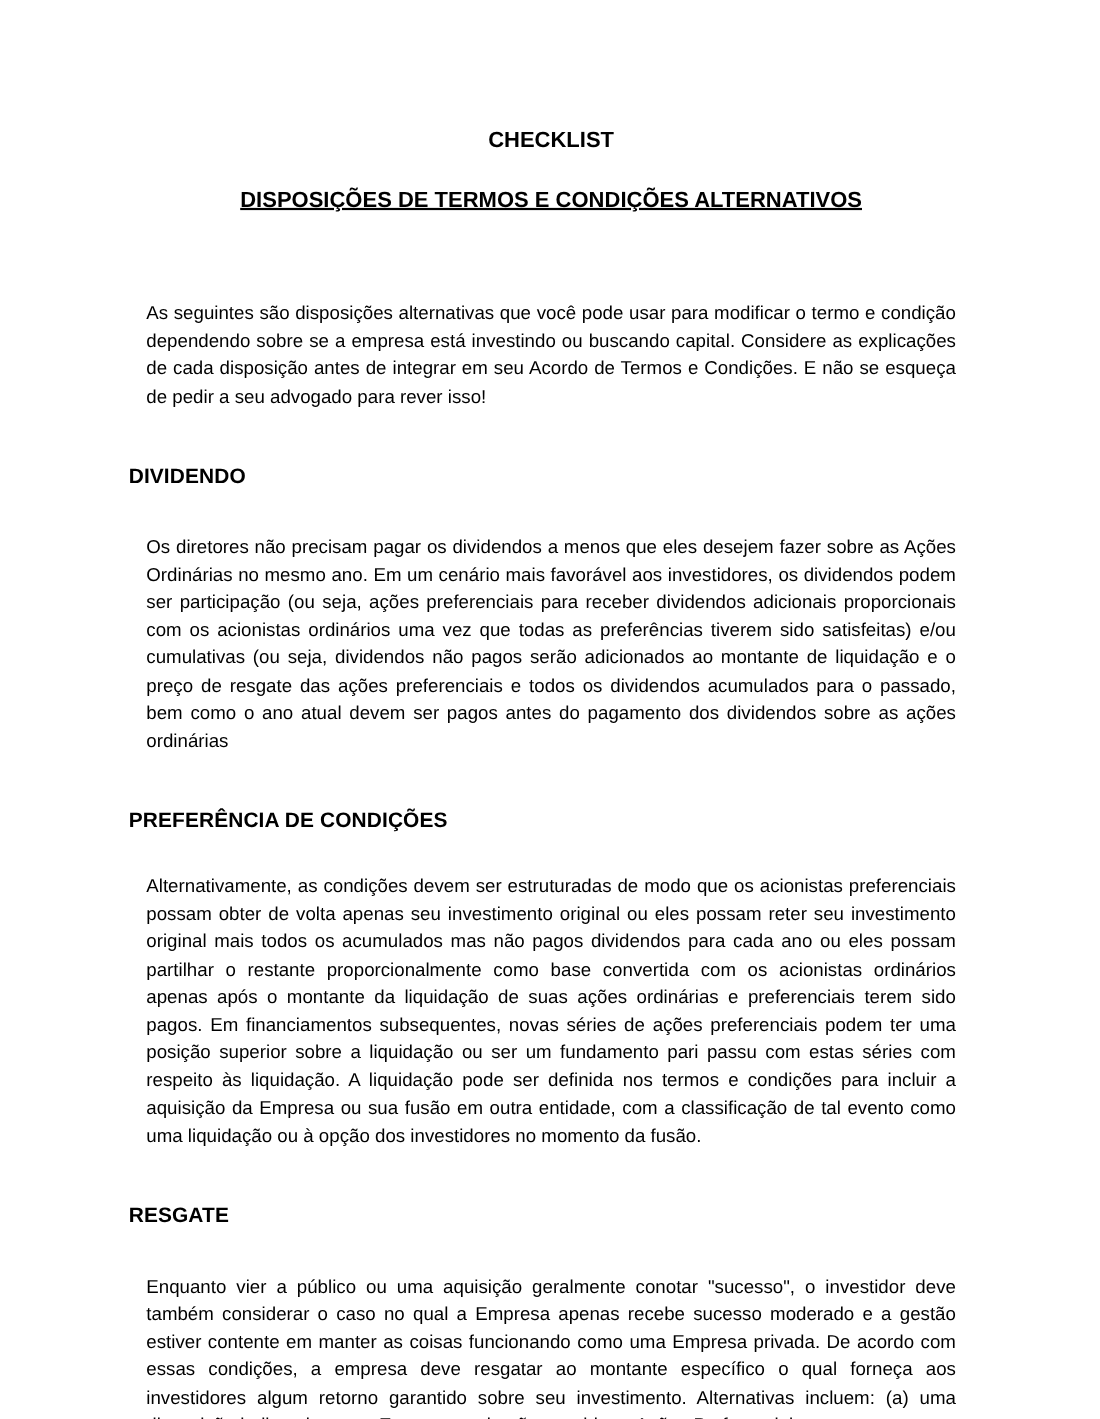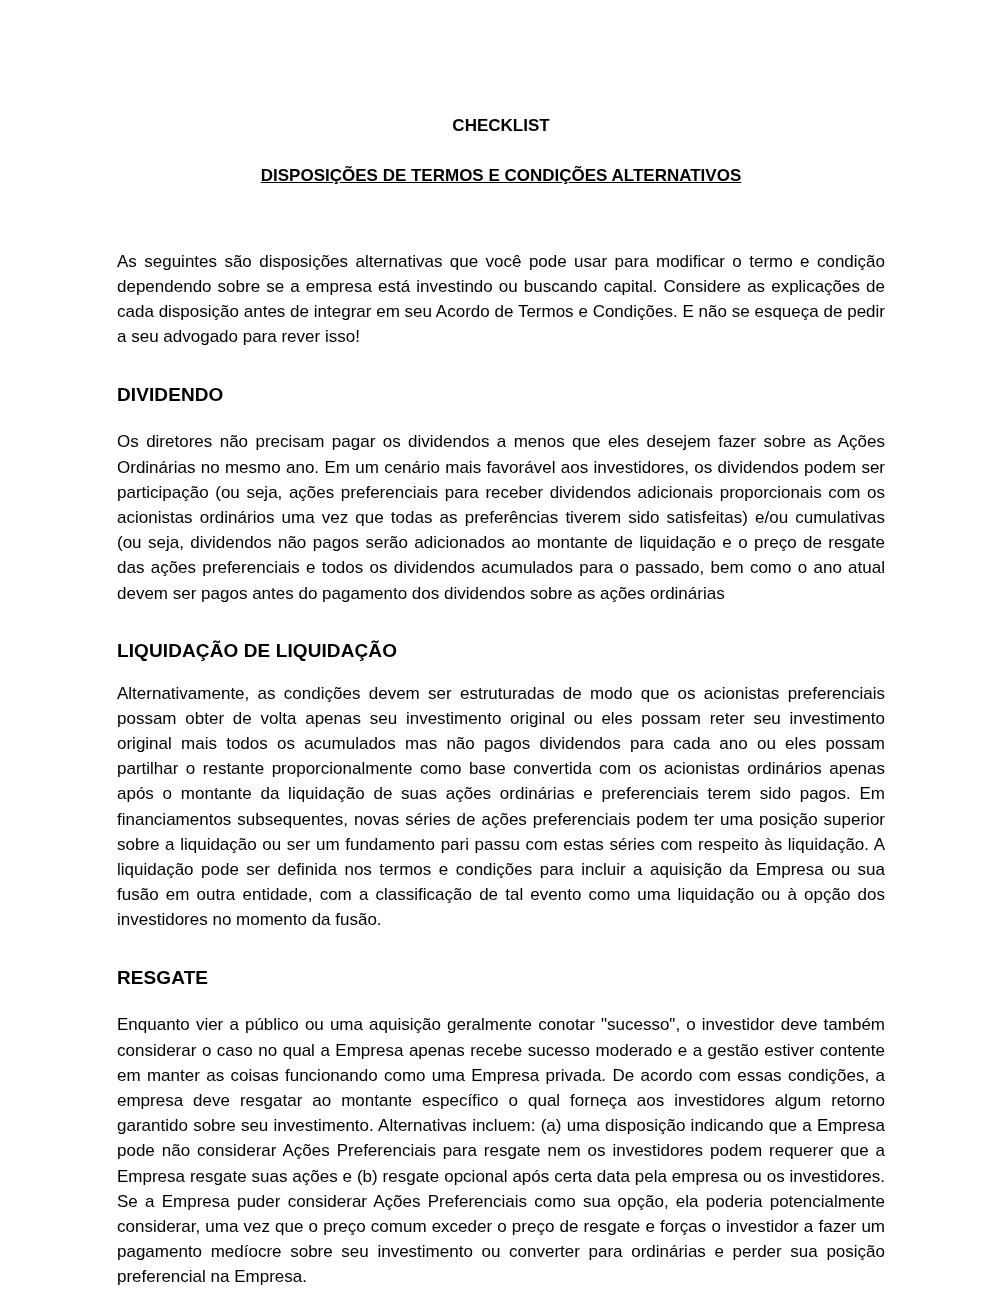--- a/index.html
+++ b/index.html
@@ -30,21 +30,21 @@
     position: absolute;
     left: 117px;
     top: 0;
     width: 768px;
   }
 
   
   .doc-title {
     text-align: center;
     font-weight: bold;
-    font-size: 17px;
+    font-size: 20px;
     line-height: 1.2;
     margin: 0;
     padding: 0;
   }
   .title-1 { margin-top: 116px; }
   .title-2 { margin-top: 30px; text-decoration: underline; }
 
   
   .section-heading {
     font-weight: bold;
@@ -54,21 +54,21 @@
     text-align: left;
     letter-spacing: 0.1px;
   }
 
   
   .para {
     font-size: 17px;
     line-height: 25.2px;
     text-align: justify;
     text-justify: inter-word;
-    margin: 0;
+    margin: 16px;
     hyphens: none;
   }
 
   
   .gap-intro   { height: 62px; }
   .gap-sec     { height: 34px; }
   .gap-head    { height: 23px; }
   .gap-head-sm { height: 18px; }
 
   .u { }
@@ -86,21 +86,21 @@
     <div class="gap-intro"></div>
 
     <p class="para">As seguintes são disposições alternativas que você pode usar para modificar o termo e condição dependendo sobre se a empresa está investindo ou buscando capital. Considere as explicações de cada disposição antes de integrar em seu Acordo de Termos e Condições. E não se esqueça de pedir a seu advogado para rever isso!</p>
 
     <div class="gap-sec"></div>
     <h3 class="section-heading">DIVIDENDO</h3>
     <div class="gap-head"></div>
     <p class="para">Os diretores não precisam pagar os dividendos a menos que eles desejem fazer sobre as Ações Ordinárias no mesmo ano. Em um cenário mais favorável aos investidores, os dividendos podem ser participação (ou seja, ações preferenciais para receber dividendos adicionais proporcionais com os acionistas ordinários uma vez que todas as preferências tiverem sido satisfeitas) e/ou cumulativas (ou seja, dividendos não pagos serão adicionados ao montante de liquidação e o preço de resgate das ações preferenciais e todos os dividendos acumulados para o passado, bem como o ano atual devem ser pagos antes do pagamento dos dividendos sobre as ações ordinárias</p>
 
     <div class="gap-sec"></div>
-    <h3 class="section-heading">LIQUIDAÇÃO DE LIQUIDAÇÃO</h3>
+    <h3 class="section-heading">PREFERÊNCIA DE CONDIÇÕES</h3>
     <div class="gap-head-sm"></div>
     <p class="para"><span>Alternativamente, as condições devem ser estruturadas de modo que os acionistas preferenciais possam obter de volta apenas seu investimento original ou eles possam reter seu investimento original </span><span class="u">mais</span><span> todos os acumulados mas não pagos dividendos para cada ano ou eles possam partilhar o restante proporcionalmente como base convertida com os acionistas ordinários apenas após o montante da liquidação de suas ações ordinárias e preferenciais terem sido pagos. Em financiamentos subsequentes, novas séries de ações preferenciais podem ter uma posição superior sobre a liquidação ou ser um fundamento </span><span class="u">pari passu</span><span> com estas séries com respeito às liquidação. A liquidação pode ser definida nos termos e condições para incluir a aquisição da Empresa ou sua fusão em outra entidade, com a classificação de tal evento como uma liquidação ou à opção dos investidores no momento da fusão.</span></p>
 
     <div class="gap-sec"></div>
     <h3 class="section-heading">RESGATE</h3>
     <div class="gap-head"></div>
     <p class="para">Enquanto vier a público ou uma aquisição geralmente conotar "sucesso", o investidor deve também considerar o caso no qual a Empresa apenas recebe sucesso moderado e a gestão estiver contente em manter as coisas funcionando como uma Empresa privada. De acordo com essas condições, a empresa deve resgatar ao montante específico o qual forneça aos investidores algum retorno garantido sobre seu investimento. Alternativas incluem: (a) uma disposição indicando que a Empresa pode não considerar Ações Preferenciais para resgate nem os investidores podem requerer que a Empresa resgate suas ações e (b) resgate opcional após certa data pela empresa ou os investidores. Se a Empresa puder considerar Ações Preferenciais como sua opção, ela poderia potencialmente considerar, uma vez que o preço comum exceder o preço de resgate e forças o investidor a fazer um pagamento medíocre sobre seu investimento ou converter para ordinárias e perder sua posição preferencial na Empresa.</p>
 
     <div class="gap-sec"></div>
 

